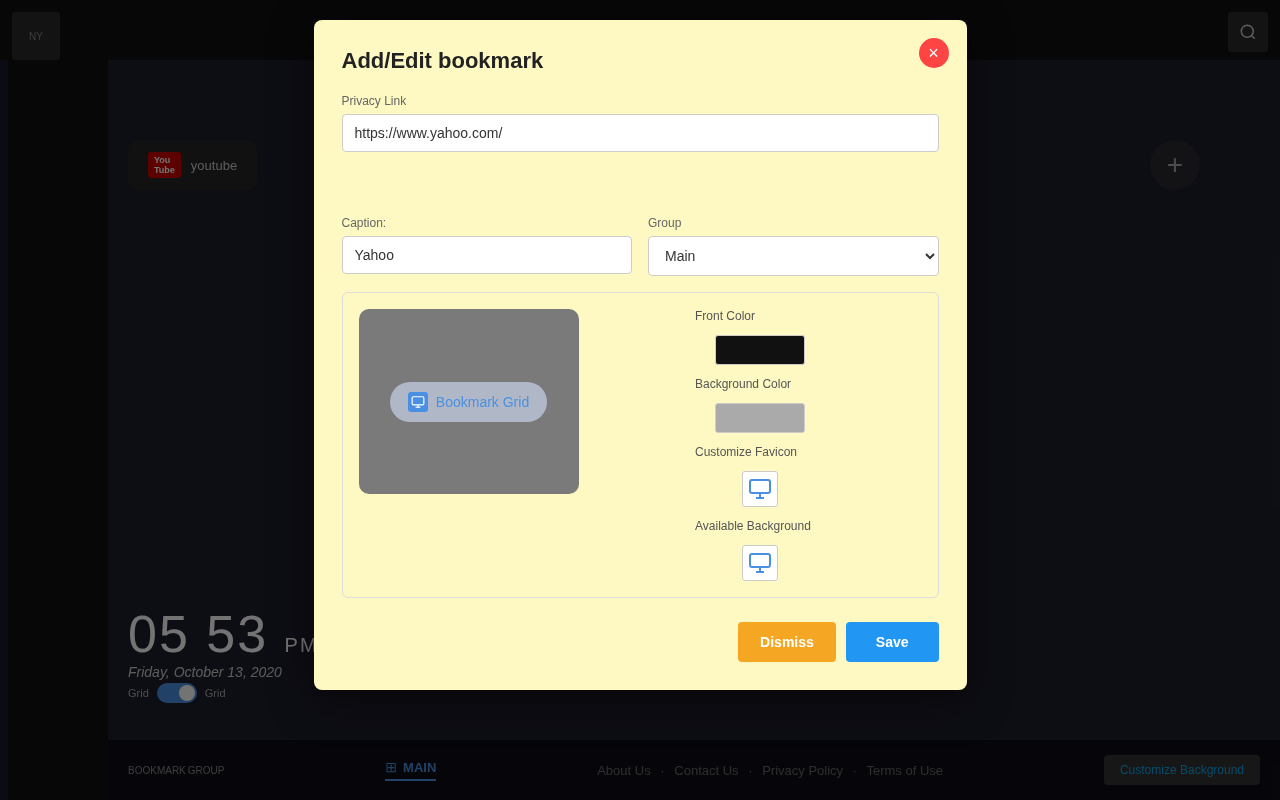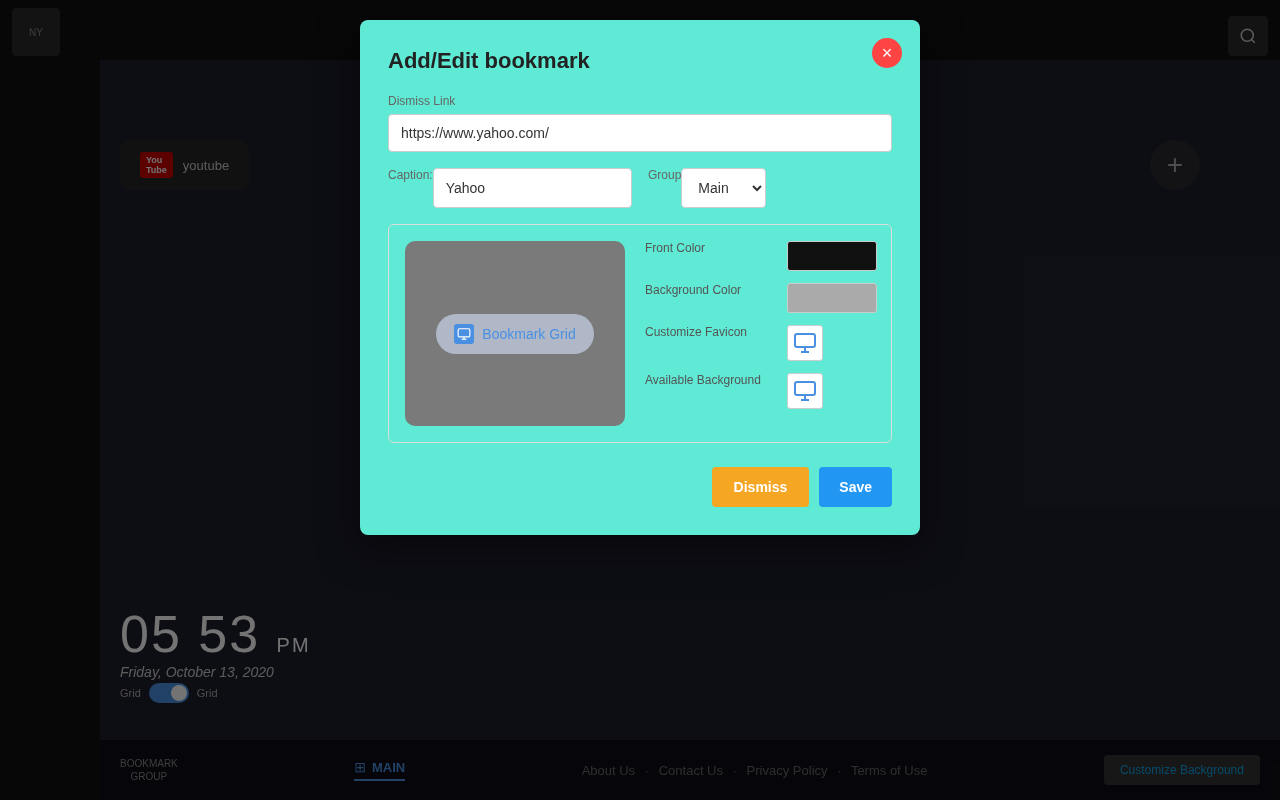--- a/index.html
+++ b/index.html
@@ -19,22 +19,22 @@
       background: #1a1a2e;
       display: flex;
       flex-direction: column;
     }
 
     
     .top-bar {
       height: 60px;
       background: #111;
       display: flex;
-      align-items: flex-end;
-      padding: 4px 12px;
+      align-items: flex-start;
+      padding: 12px 12px;
       gap: 10px;
     }
 
     .logo-box {
       width: 48px;
       height: 48px;
       background: #2a2a2a;
       border-radius: 4px;
       display: flex;
       align-items: center;
@@ -60,20 +60,21 @@
       color: #ccc;
       cursor: pointer;
     }
 
     
     .main-content {
       flex: 1;
       display: flex;
       position: relative;
       overflow: hidden;
+      padding-left: 8px;
     }
 
     
     .sidebar {
       width: 100px;
       background: #111;
       display: flex;
       flex-direction: column;
       padding: 10px 0;
     }
@@ -241,23 +242,23 @@
       position: absolute;
       inset: 0;
       z-index: 100;
       display: flex;
       align-items: flex-start;
       justify-content: center;
       padding-top: 20px;
     }
 
     .modal {
-      background: #5eead4;
+      background: #fef9c3;
       border-radius: 8px;
-      width: 560px;
+      width: 653px;
       padding: 28px 28px 28px 28px;
       position: relative;
       box-shadow: 0 10px 40px rgba(0,0,0,0.5);
     }
 
     .modal-title {
       font-size: 22px;
       font-weight: 600;
       color: #222;
       margin-bottom: 20px;
@@ -299,21 +300,22 @@
     }
 
     .form-row {
       display: flex;
       gap: 16px;
       margin-top: 16px;
     }
 
     .form-group {
       display: flex;
-      flex-direction: row;
+      flex-direction: column;
+      margin-top: 48px;
     }
 
     .form-group.caption {
       flex: 1;
     }
 
     .form-group.group-select {
       flex: 1;
     }
 
@@ -375,22 +377,23 @@
     
     .color-options {
       flex: 1;
       display: flex;
       flex-direction: column;
       gap: 12px;
     }
 
     .color-row {
       display: flex;
-      align-items: flex-start;
+      align-items: center;
       gap: 12px;
+      flex-direction: column;
     }
 
     .color-row-label {
       font-size: 12px;
       color: #555;
       width: 130px;
       flex-shrink: 0;
     }
 
     .color-swatch {
@@ -438,21 +441,21 @@
       font-size: 14px;
       font-weight: 600;
       cursor: pointer;
     }
 
     .btn-save {
       background: #2196F3;
       color: white;
       border: none;
       border-radius: 4px;
-      padding: 12px 20px;
+      padding: 12px 30px;
       font-size: 14px;
       font-weight: 600;
       cursor: pointer;
     }
   </style>
 </head>
 <body>
 
 <div class="bg-page">
 
@@ -494,21 +497,21 @@
         </div>
       </div>
 
       <div class="toggle-row">
         <span class="toggle-label">Grid</span>
         <div class="toggle-switch"></div>
         <span class="toggle-label">Grid</span>
       </div>
 
       <div class="bottom-bar">
-        <div style="display:flex;flex-direction:column;gap:2px;text-align:center;">
+        <div style="display:flex;flex-direction:row;gap:2px;">
           <span class="bookmark-group-label">BOOKMARK</span>
           <span class="bookmark-group-label">GROUP</span>
         </div>
         <div style="display:flex;align-items:center;border-bottom:2px solid #4a90e2;padding-bottom:4px;">
           <span style="color:#4a90e2;font-size:14px;margin-right:6px;">⊞</span>
           <span style="color:#4a90e2;font-size:13px;font-weight:600;">MAIN</span>
         </div>
         <div class="footer-links">
           <span>About Us</span>
           <span style="margin:0 6px;">·</span>
@@ -528,21 +531,21 @@
 <div class="dark-overlay"></div>
 
 <div class="modal-overlay">
   <div class="modal">
 
     <h2 class="modal-title">Add/Edit bookmark</h2>
 
     <button class="modal-close">×</button>
 
     <div>
-      <label class="form-label">Dismiss Link</label>
+      <label class="form-label">Privacy Link</label>
       <input class="form-input" type="text" value="https://www.yahoo.com/" style="">
     </div>
 
     <div class="form-row">
       <div class="form-group caption">
         <label class="form-label">Caption:</label>
         <input class="form-input" type="text" value="Yahoo" style="">
       </div>
       <div class="form-group group-select">
         <label class="form-label">Group</label>

